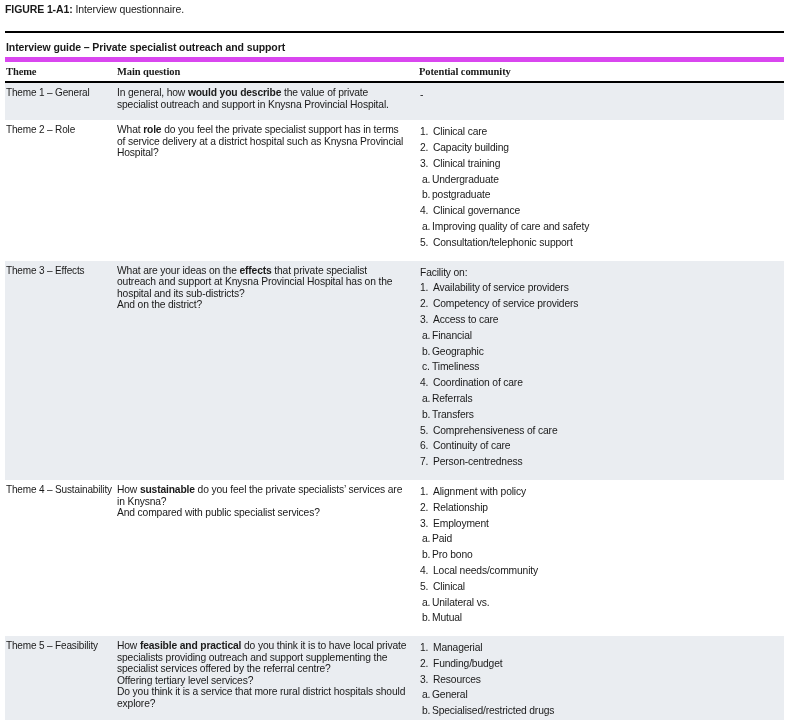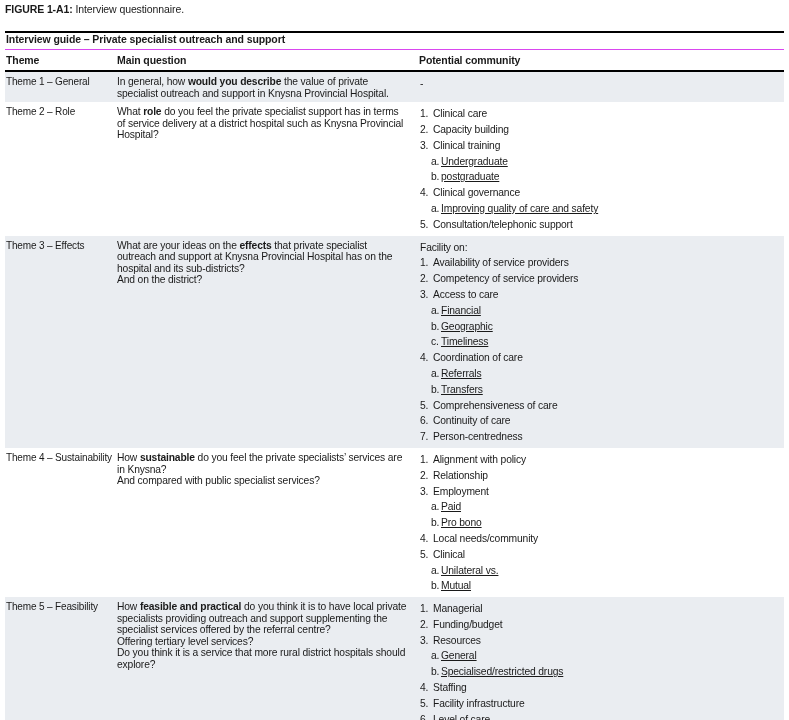--- a/index.html
+++ b/index.html
@@ -28,49 +28,50 @@
   }
   col.c1 { width: 111px; }
   col.c2 { width: 302px; }
   col.c3 { width: 366px; }
 
   tr.title-row th {
     text-align: left;
     font-weight: bold;
     font-size: 10.5px;
     letter-spacing: -0.1px;
-    padding: 0 0 4px 1px;
-    border-bottom: 1px solid #d946ef;
+    padding: 8px 0 4px 1px;
+    border-bottom: 5px solid #d946ef;
   }
   tr.head-row th {
     text-align: left;
     font-weight: bold;
     font-size: 10.5px;
     letter-spacing: -0.1px;
     padding: 4px 0 4px 1px;
     border-bottom: 2px solid #000;
     vertical-align: top;
+    font-family: Liberation Serif, serif;
   }
 
   tbody tr { vertical-align: top; }
   tbody tr:nth-child(odd) td { background: var(--shade, #eaedf1); }
 
   tbody td {
-    padding: 4px 0 3px 1px;
+    padding: 4px 0 10px 1px;
     font-size: 10.3px;
     letter-spacing: -0.15px;
   }
   td.c-theme { white-space: nowrap; overflow: hidden; font-size: 10px; }
   td.c-q { padding-right: 10px; }
   td.c-q div { line-height: 11.6px; }
   td.c-sub { padding-left: 2px; }
 
   .sub-item { line-height: 15.8px; height: 15.8px; white-space: nowrap; }
   .sub-item .mk { display: inline-block; width: 13px; }
-  .sub-item.ind { margin-left: 11px; text-decoration: underline; }
+  .sub-item.ind { margin-left: 2px; }
   .sub-item.ind .mk { width: 10px; }
 </style>
 </head>
 <body>
 
 <div class="page">
   <div class="fig-caption">
     <span class="fig-label">FIGURE 1-A1:</span>
     <span>Interview questionnaire.</span>
   </div>

